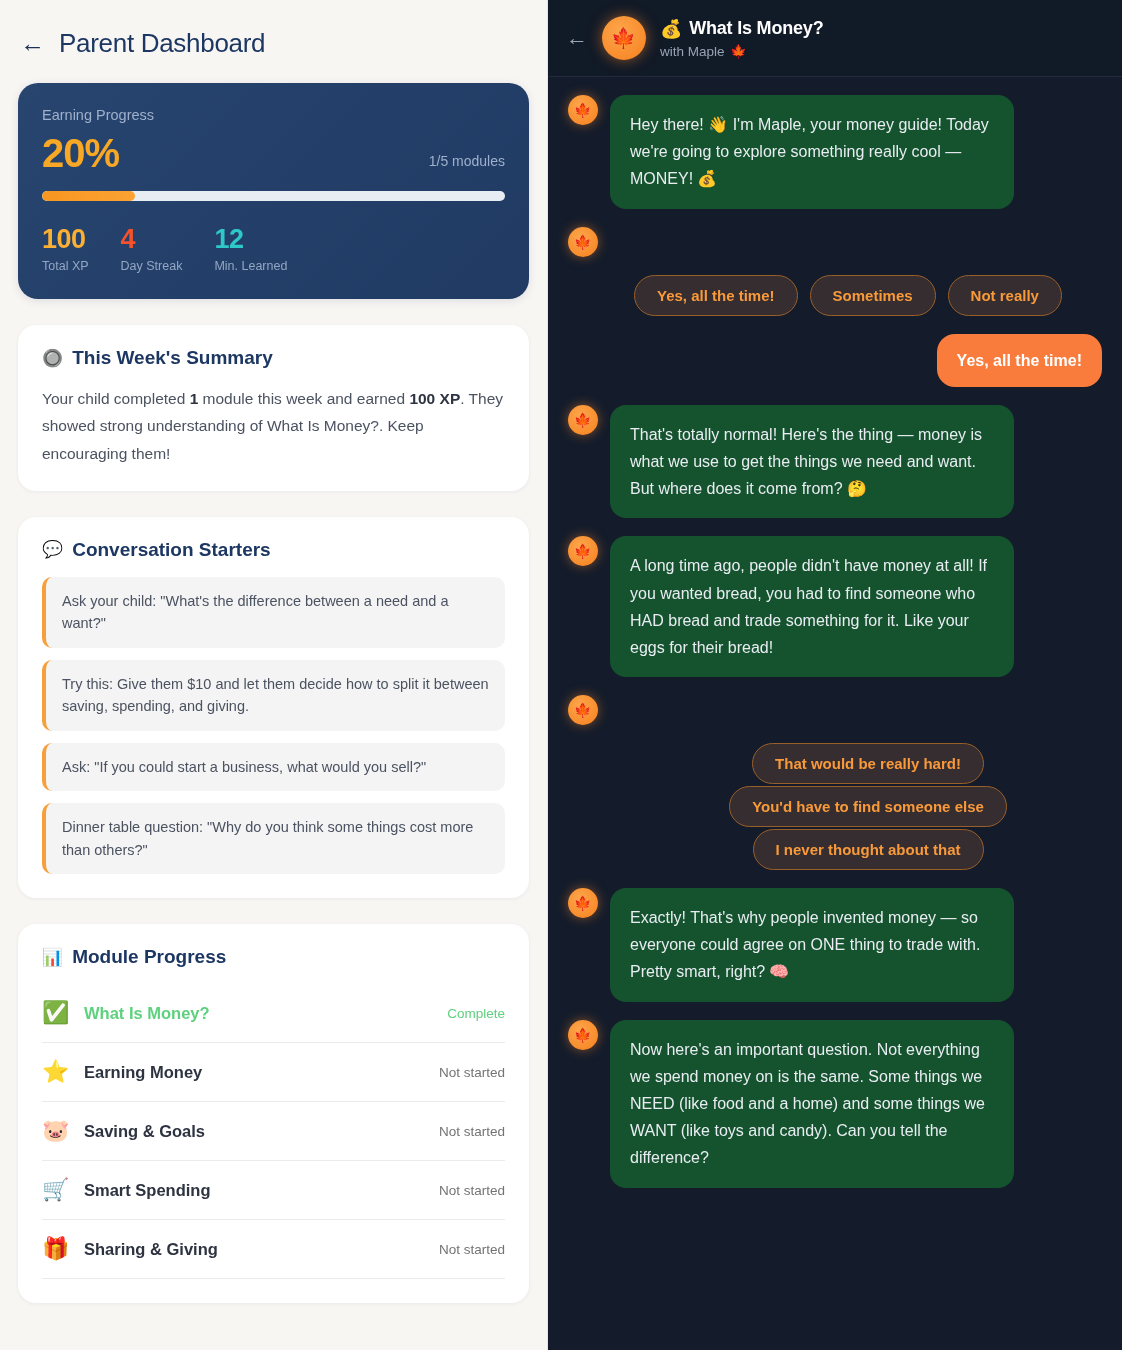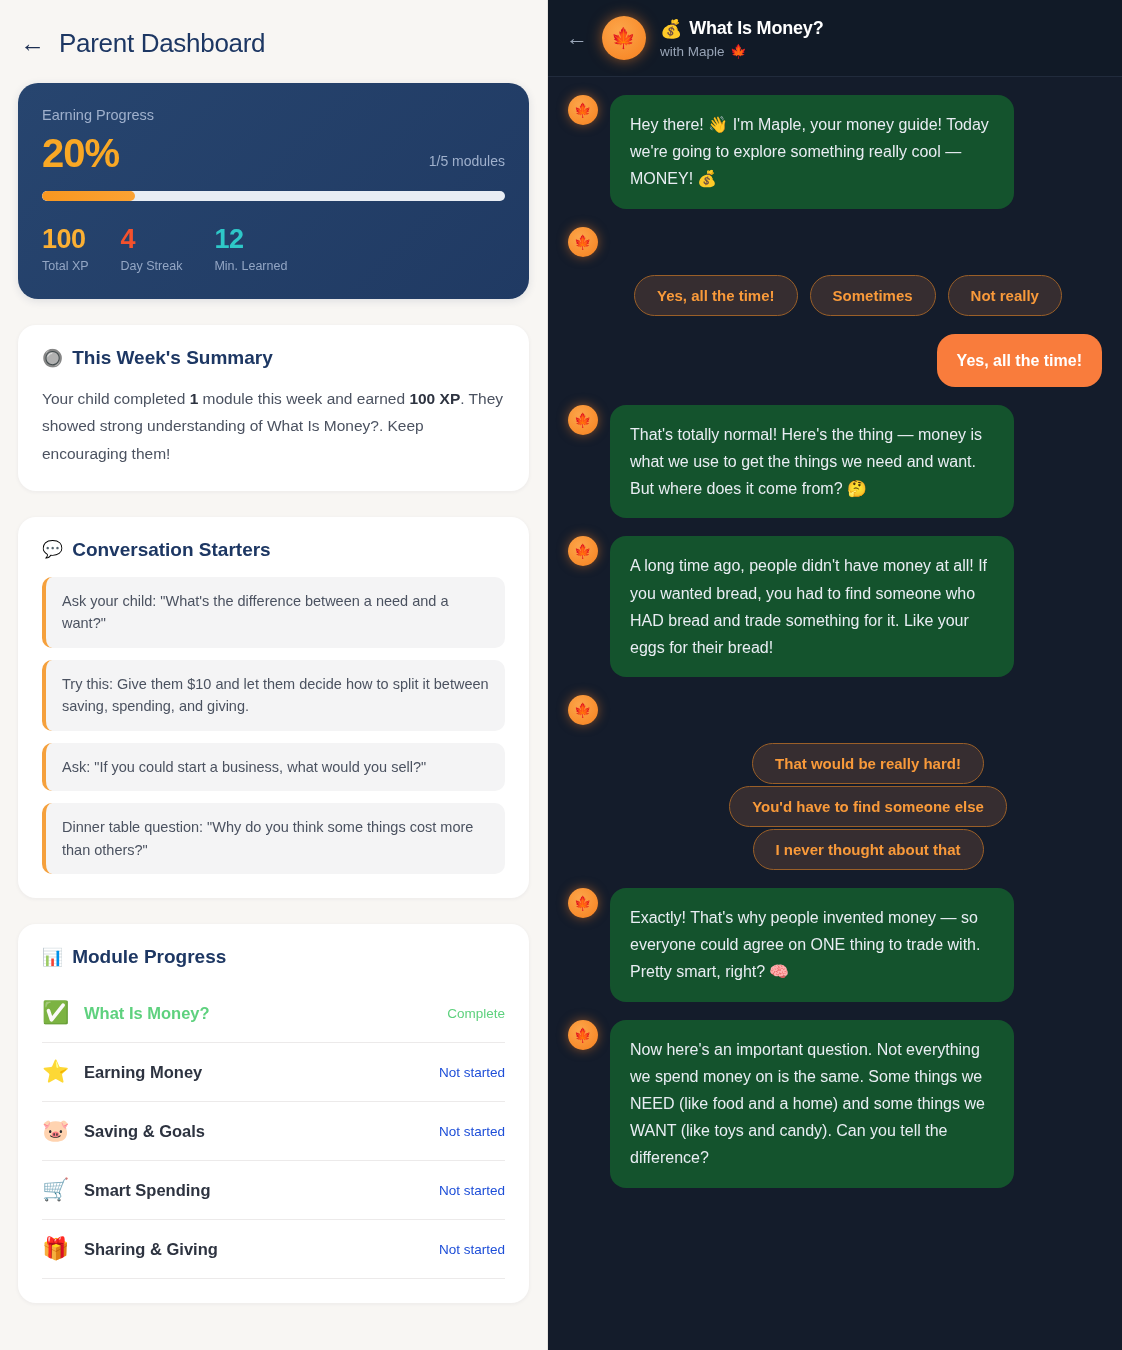--- a/index.html
+++ b/index.html
@@ -150,21 +150,21 @@
     border-bottom: 1px solid #eceaea;
   }
   .module-icon { font-size: 22px; line-height: 1; width: 26px; text-align: center; }
   .module-name {
     flex: 1;
     font-size: 16.5px;
     font-weight: 600;
     color: #2d3340;
   }
   .module-name.done { color: #5ed17e; }
-  .module-status { font-size: 13.5px; color: #1d4ed8; }
+  .module-status { font-size: 13.5px; color: #737373; }
   .module-status.done { color: #5ed17e; }
 
   
   .chat-panel {
     width: 574px;
     height: 1350px;
     background: #141c2b;
     display: flex;
     flex-direction: column;
     overflow: hidden;

